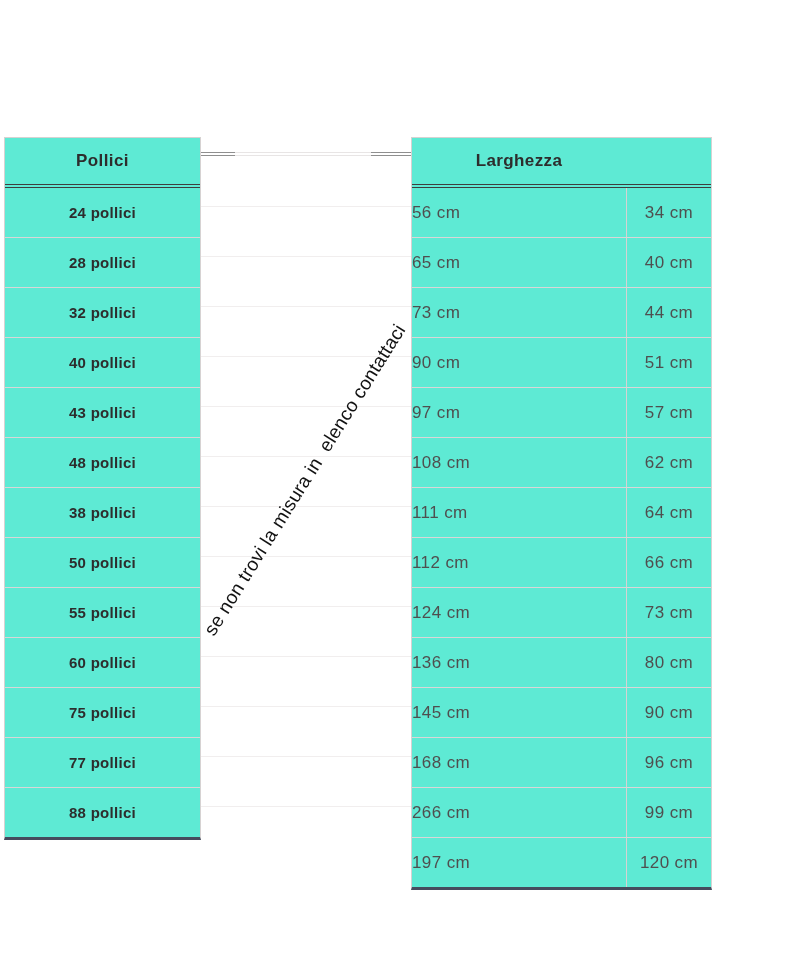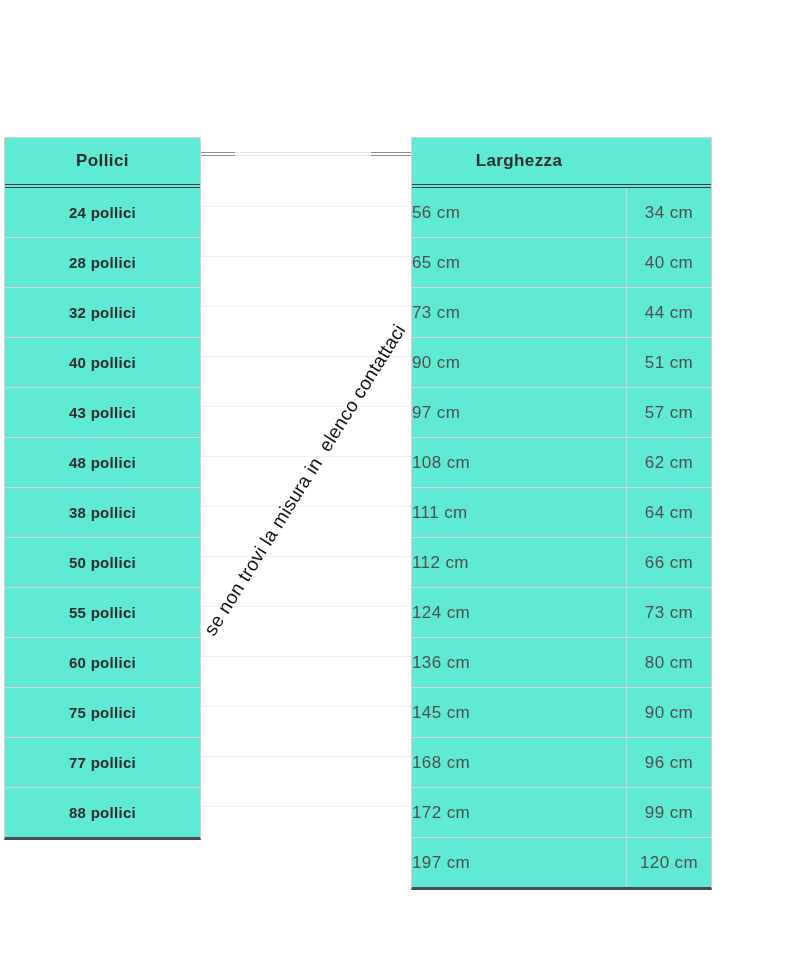--- a/index.html
+++ b/index.html
@@ -163,21 +163,21 @@
         </div>
         <div class="row">
           <div class="cell">145 cm</div>
           <div class="cell">90 cm</div>
         </div>
         <div class="row">
           <div class="cell">168 cm</div>
           <div class="cell">96 cm</div>
         </div>
         <div class="row">
-          <div class="cell">172 cm</div>
+          <div class="cell">266 cm</div>
           <div class="cell">99 cm</div>
         </div>
         <div class="row">
           <div class="cell">197 cm</div>
           <div class="cell">120 cm</div>
         </div>
       </div>
   </div>
 
 </div>

